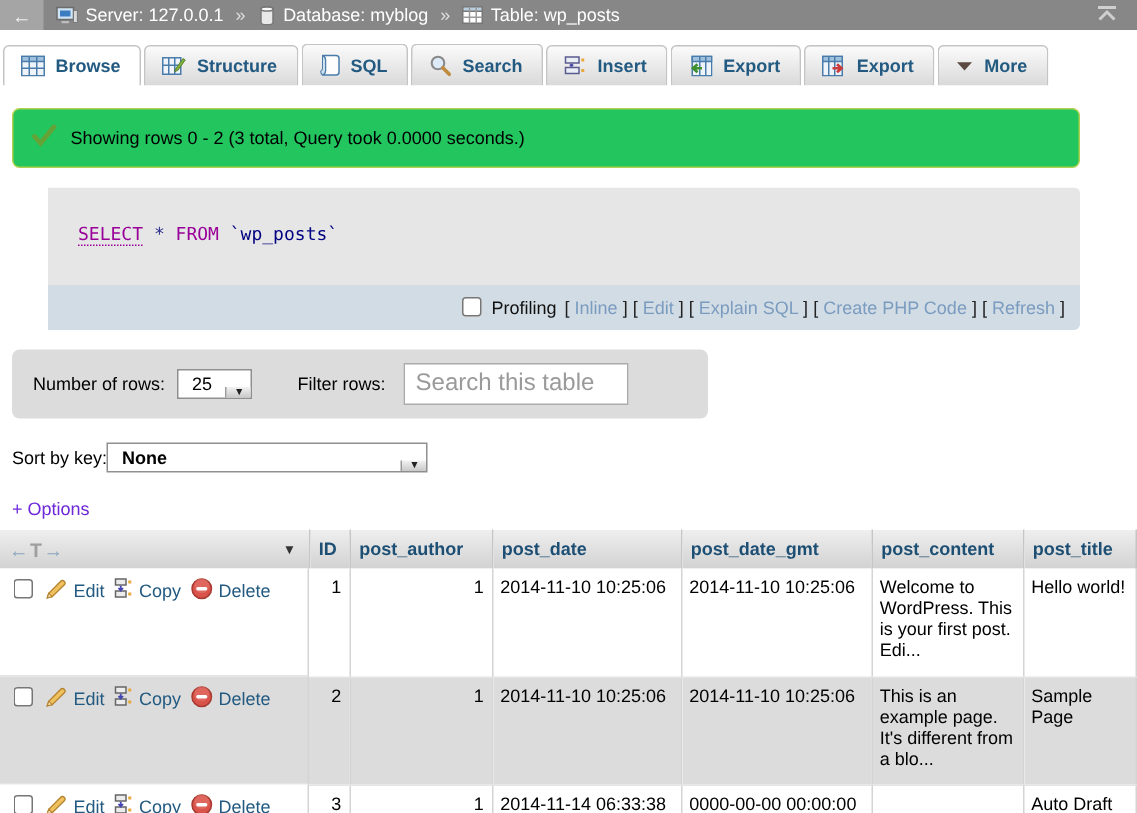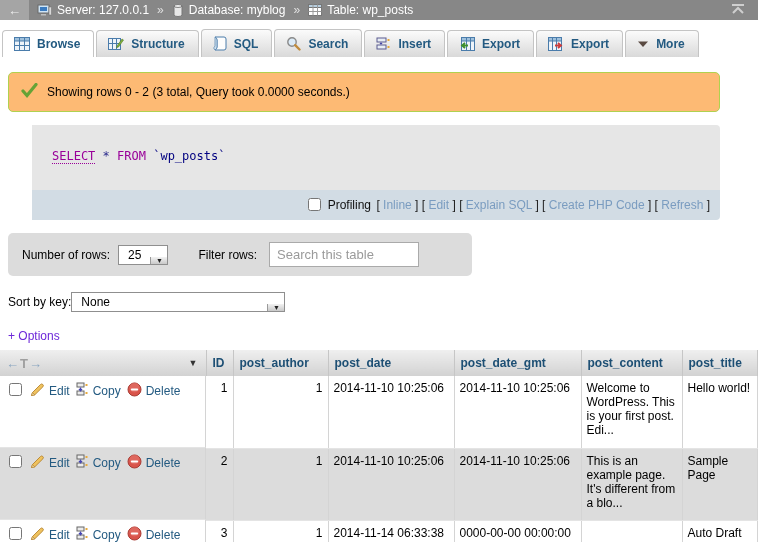--- a/index.html
+++ b/index.html
@@ -19,21 +19,21 @@
   .tabbar { display:flex; align-items:flex-end; padding:6px 0 0 2px; height:37px; background:#fff; }
   .tab {
     display:flex; align-items:center; gap:7px; padding:6px 13px 6px 11px; margin-right:2px;
     border:1px solid #c4c4c4; border-bottom:none; border-radius:4px 4px 0 0;
     background:linear-gradient(#fbfbfb,#d9d9d9); color:#235a81; font-weight:bold; cursor:pointer; white-space:nowrap;
   }
   .tab.active { background:#fff; }
   .tab svg { display:block; }
   
   .message {
-    margin:15px 38px 0 8px; background:#fdba74; border:1px solid #b0d14f; border-radius:5px;
+    margin:15px 38px 0 8px; background:#22c55e; border:1px solid #b0d14f; border-radius:5px;
     padding:10px 12px; display:flex; align-items:center; gap:9px; color:#000;
   }
   
   .sqlbox { margin:13px 38px 0 8px; border-radius:4px; overflow:hidden;padding-left:24px; }
   .query { background:#e6e6e6; padding:24px 20px 27px 20px; font-family:"DejaVu Sans Mono", monospace; font-size:12px; }
   .kw { color:#990099; font-weight:normal; }
   .kw.dotted { border-bottom:1px dotted #990099; }
   .star { color:#2b2b8c; }
   .ident { color:#000080; }
   .profiling { background:#d2dce4; padding:5px 10px 6px; text-align:right; color:#111; }
@@ -42,24 +42,24 @@
   .profiling a { color:#7a9cc0; text-decoration:none; cursor:pointer; }
   .profiling input { vertical-align:-2px; }
   
   .controls {
     margin:13px 0 0 8px; width:464px; background:#dcdcdc; border-radius:5px;
     padding:9px 14px; display:flex; align-items:center; gap:8px;
   }
   .fselect { display:inline-flex; align-items:flex-end; background:#fff; border:1px solid #8f8f8f; cursor:pointer; }
   .fselect .val { padding:2px 9px 2px 9px; display:flex; align-items:center; }
   .fselect .btn { width:17px; background:linear-gradient(#f2f2f2,#c9c9c9); border-left:1px solid #9a9a9a; display:flex; align-items:center; justify-content:center; font-size:7px; color:#222; }
-  .filter-input { border:1px solid #aaa; padding:4px 7px; width:150px; font-size:13px; color:#333; margin-left:4px; }
+  .filter-input { border:1px solid #aaa; padding:4px 7px; width:150px; font-size:16px; color:#333; margin-left:4px; }
   .filter-input::placeholder { color:#9a9a9a; }
   .sortrow { margin:16px 0 0 8px; display:flex; align-items:center; gap:0; }
-  .sortrow .fselect .val { width:195px; }
+  .sortrow .fselect .val { width:195px;font-weight:bold; }
   .options-link { display:inline-block; margin:17px 0 7px 8px; color:#6d28d9; text-decoration:none; cursor:pointer; }
   
   table.results { width:758px; border-collapse:collapse; table-layout:fixed; font-size:12px; }
   table.results th {
     background:linear-gradient(#efefef,#d2d2d2); color:#1d4f74; font-weight:bold; text-align:left;
     padding:5px 6px; border-right:1px solid #c6c6c6; height:26px; white-space:nowrap; overflow:hidden; cursor:pointer;
   }
   table.results td {
     padding:5px 5px; border-right:1px solid #d4d4d4; vertical-align:top; overflow:hidden;
   }

